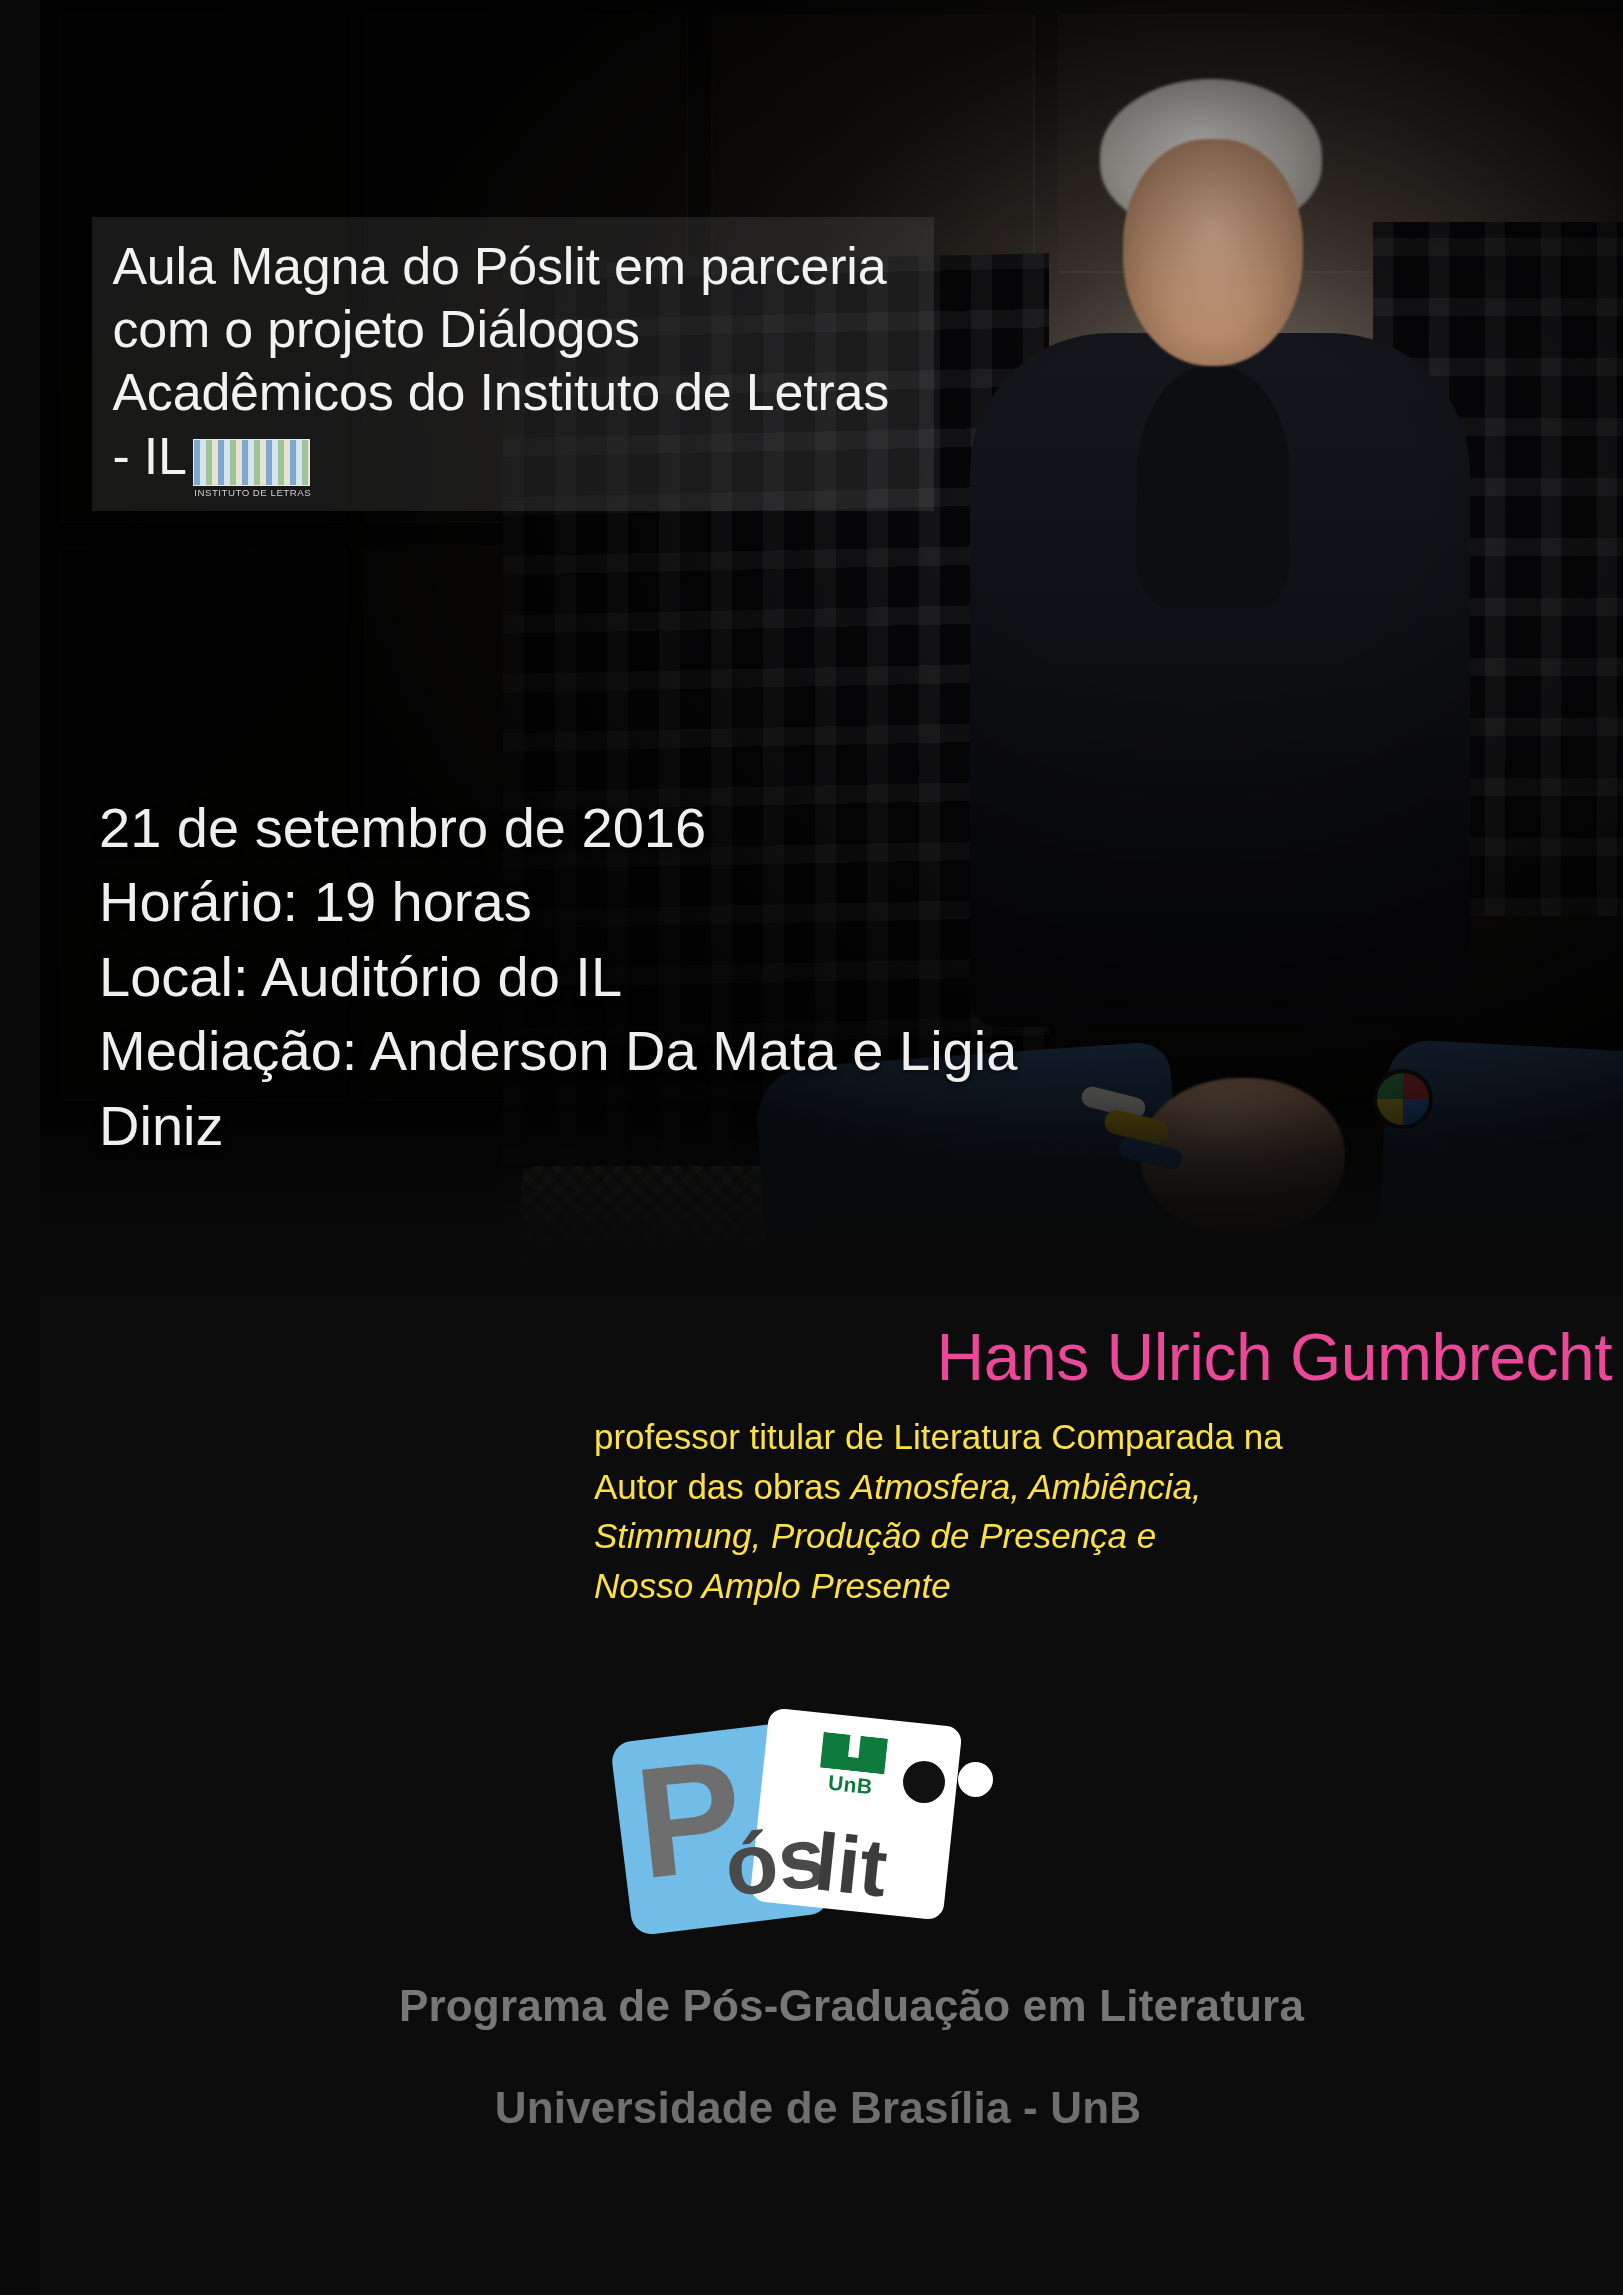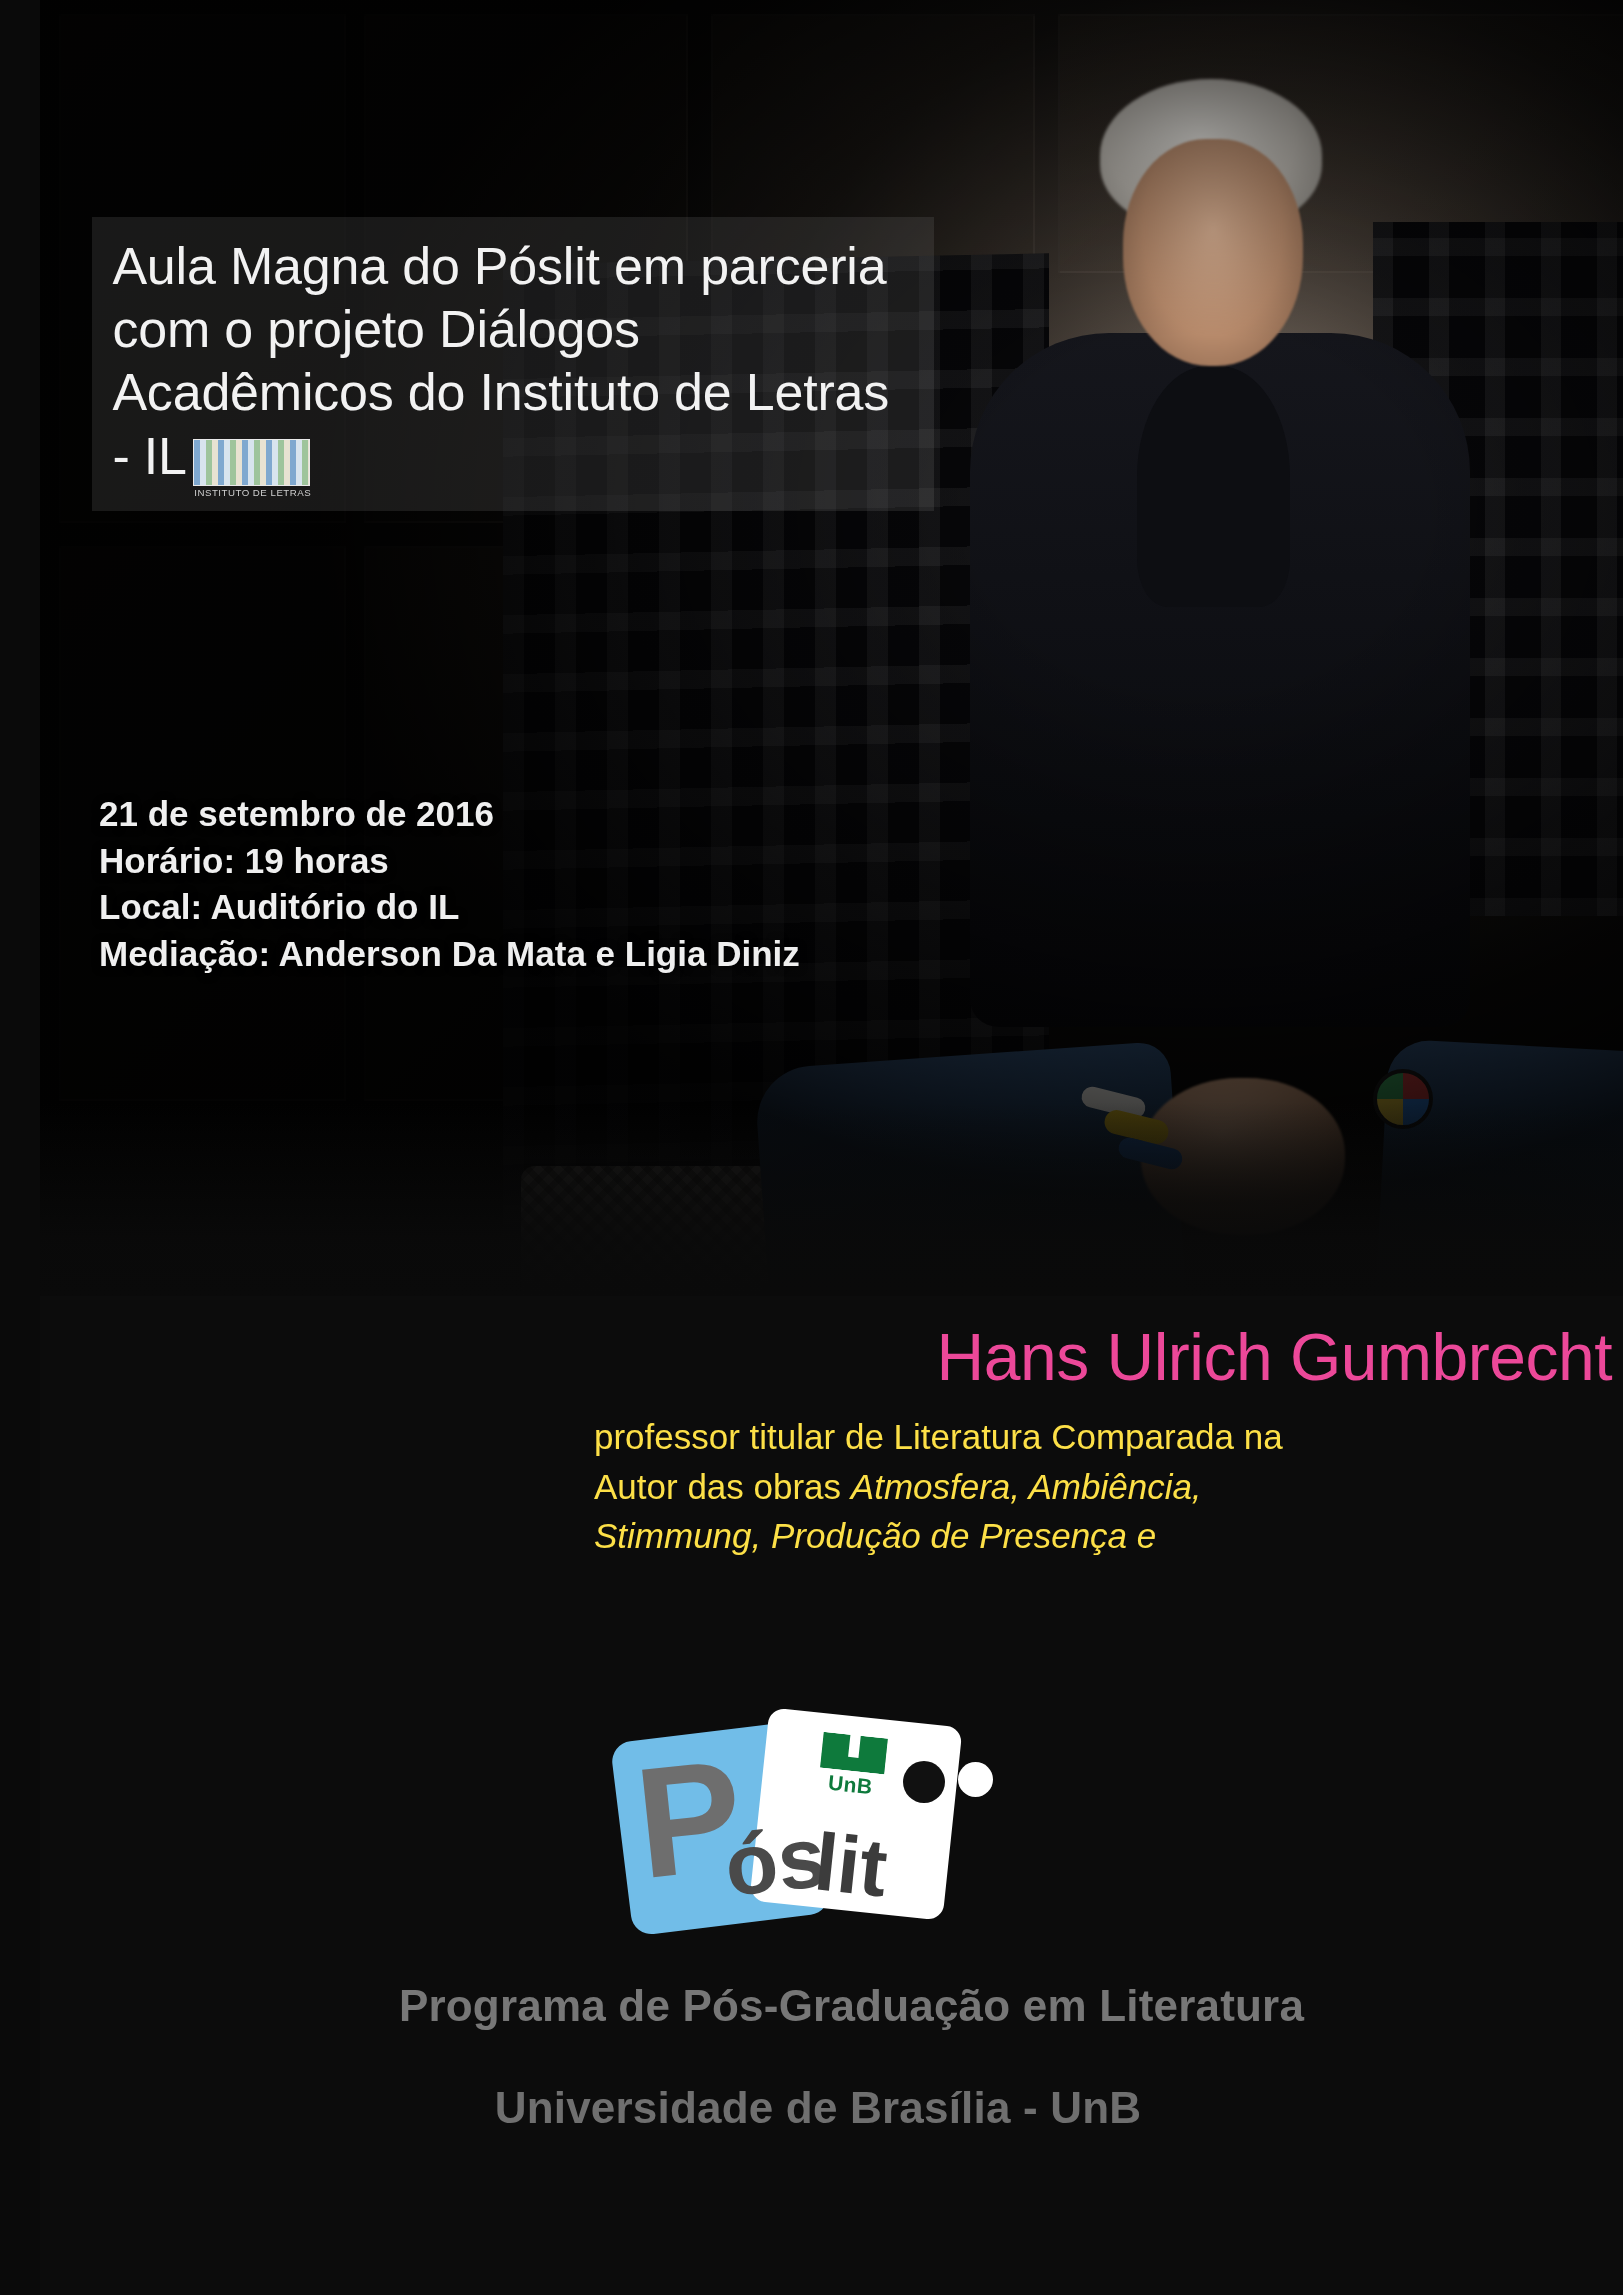--- a/index.html
+++ b/index.html
@@ -162,25 +162,24 @@
   .il-logo::after {
     content: "INSTITUTO DE LETRAS";
     position: absolute; left: 0; bottom: -14px; width: 117px;
     font-size: 9.7px; letter-spacing: 0.5px; color: #cfcfcf; text-align: center;
   }
 
   .details {
     position: absolute;
     left: 59px; top: 791px;
     width: 925px;
-    font-size: 35px;
+    font-size: 56px;
     line-height: 1.33;
     color: #efefef;
     text-shadow: 0 1.4px 8.3px rgba(0,0,0,0.9);
-    font-weight: bold;
   }
   .details .line { white-space: pre-wrap; }
 
   
   .lower { position: absolute; left: 0; top: 1296px; width: 1623px; height: 1000px; background: #0c0c0c; }
 
   .speaker-name {
     position: absolute; left: 0; top: 23px; width: 1623px;
     text-align: center;
     padding-right: 9.3px;
@@ -311,20 +310,21 @@
   </div>
 
   <div class="lower">
 
     <div class="speaker-name offset">Hans Ulrich Gumbrecht</div>
 
     <div class="bio">
       <div>professor titular de Literatura Comparada na</div>
       <div><span>Autor das obras </span><em>Atmosfera, Ambiência,</em></div>
       <div><em>Stimmung, Produção de Presença e</em></div>
+      <div><em>Nosso Amplo Presente</em></div>
     </div>
 
     <div class="poslit-logo">
       <div class="pl-blue"></div>
       <div class="pl-white"></div>
       <div class="unb-mark">
         <div class="glyph"></div>
         <div class="txt">UnB</div>
       </div>
       <div class="pl-dot-black"></div>

